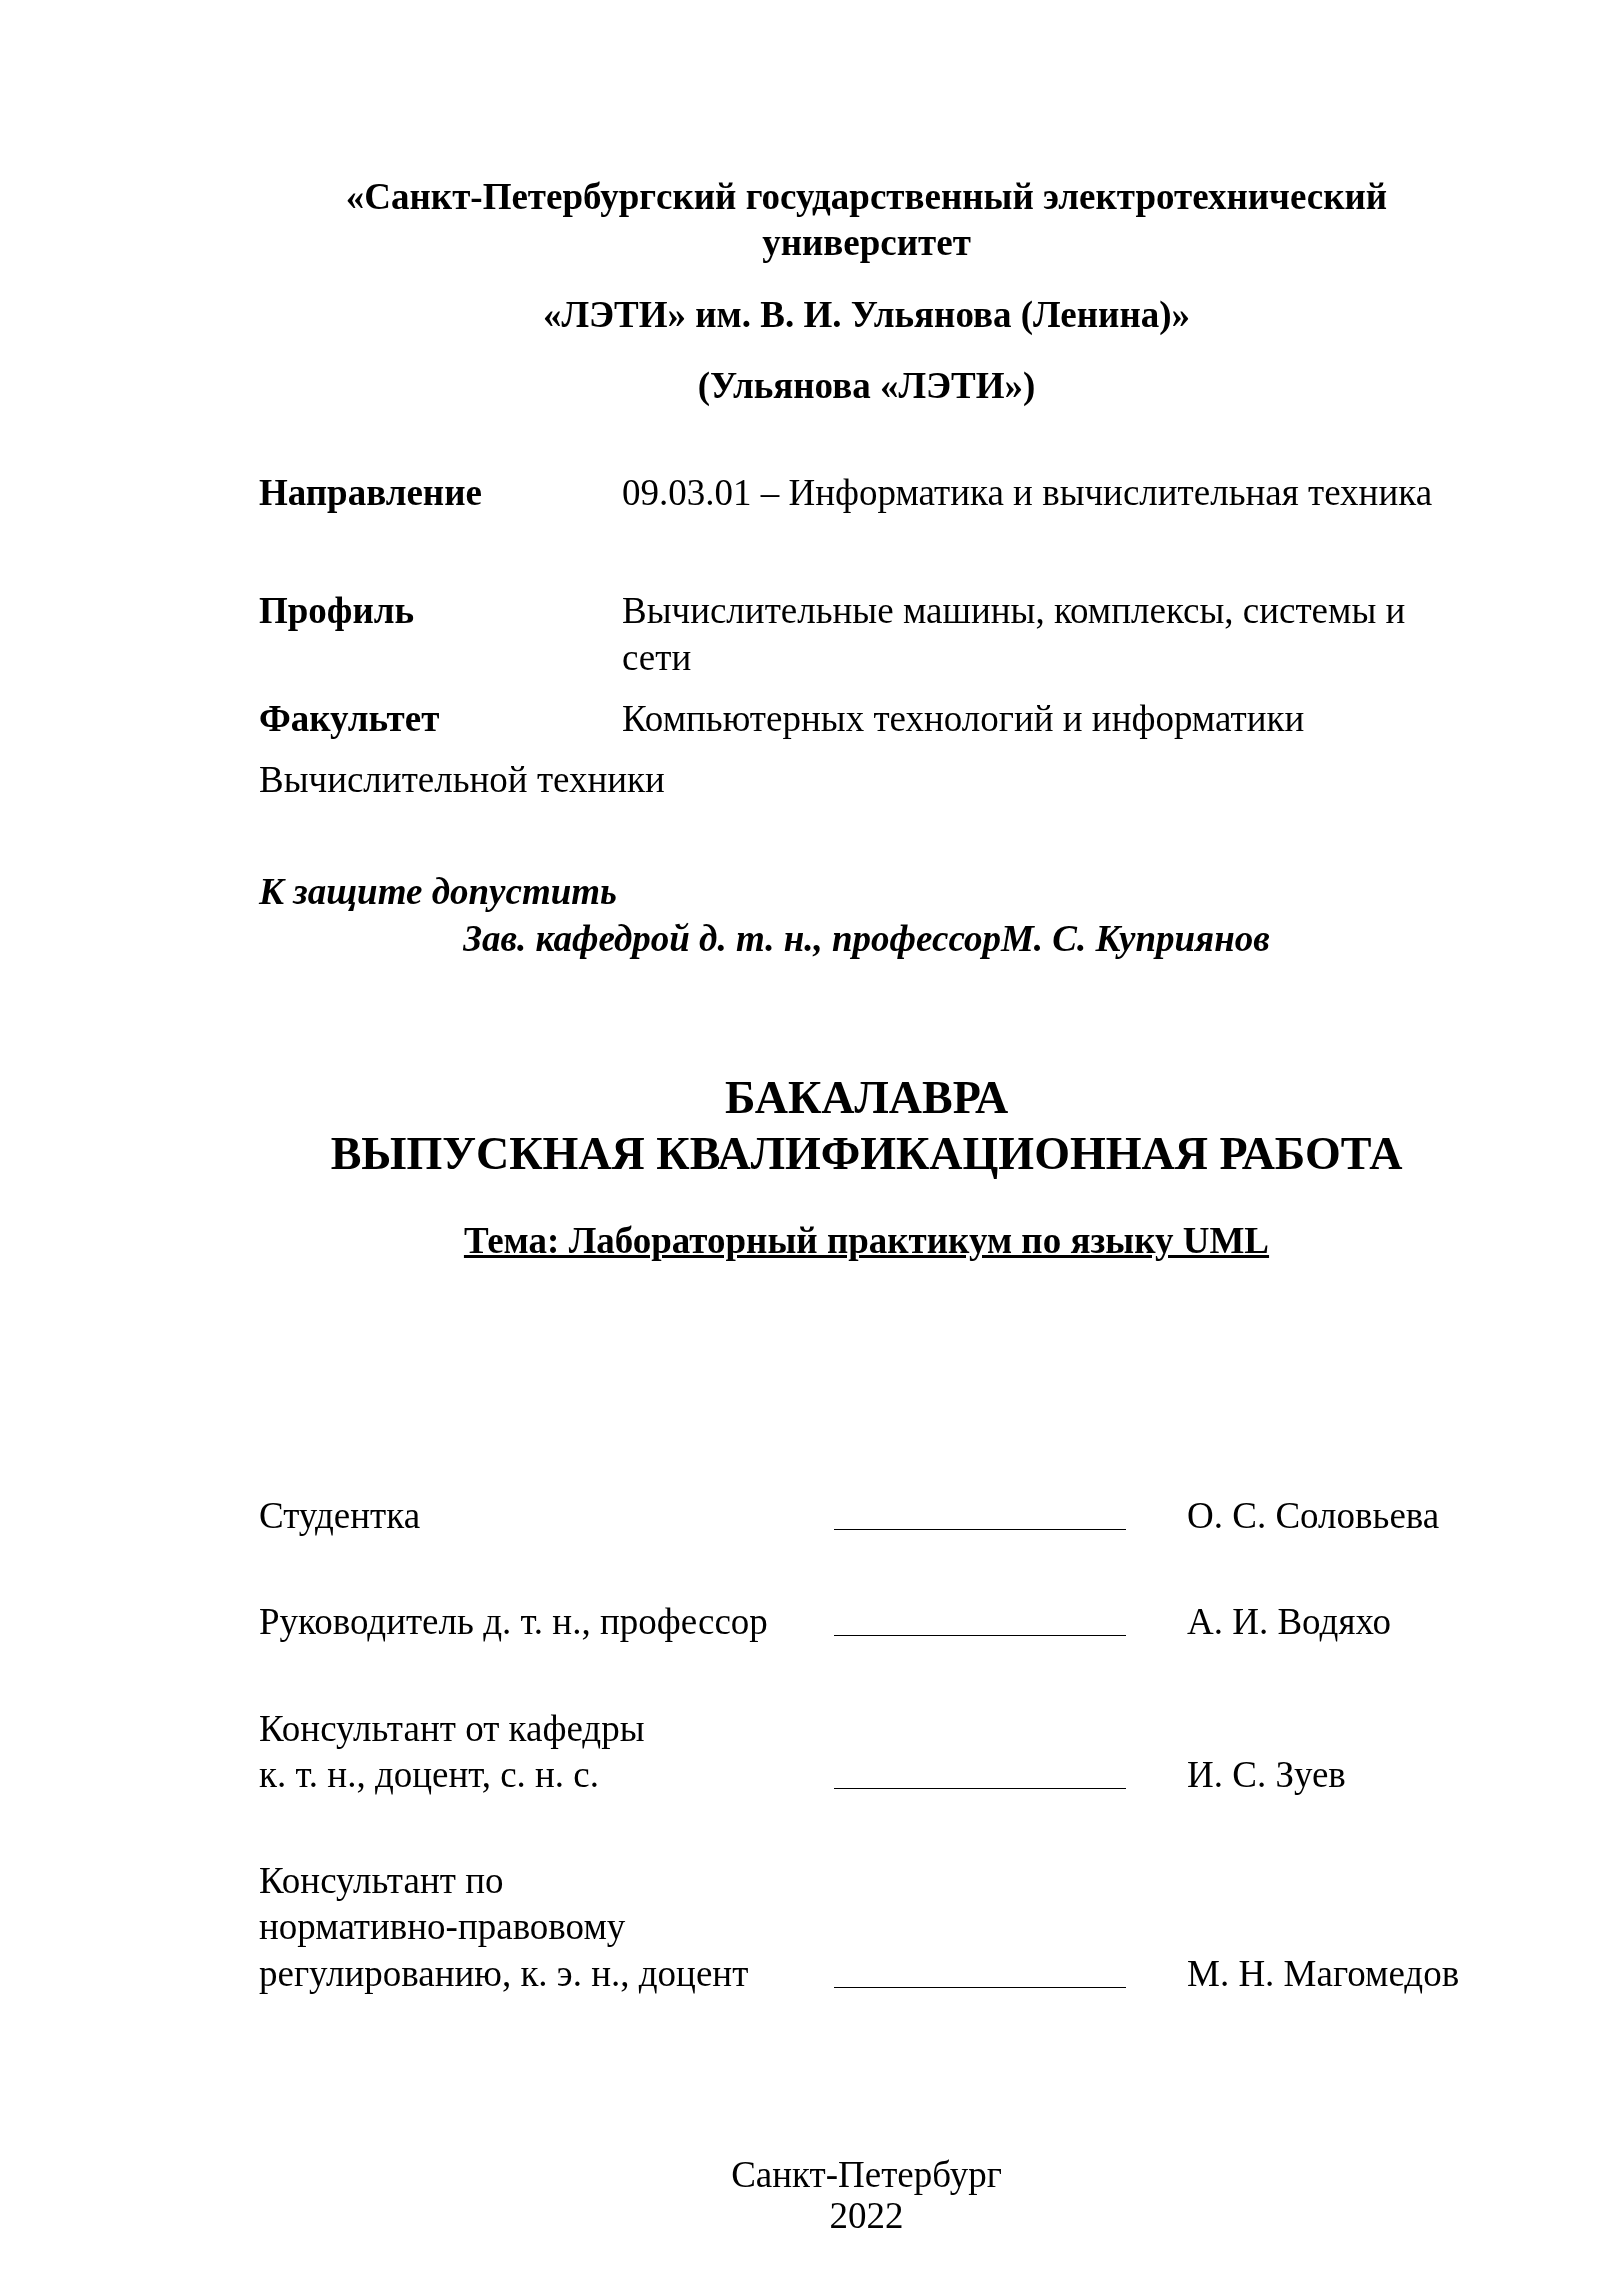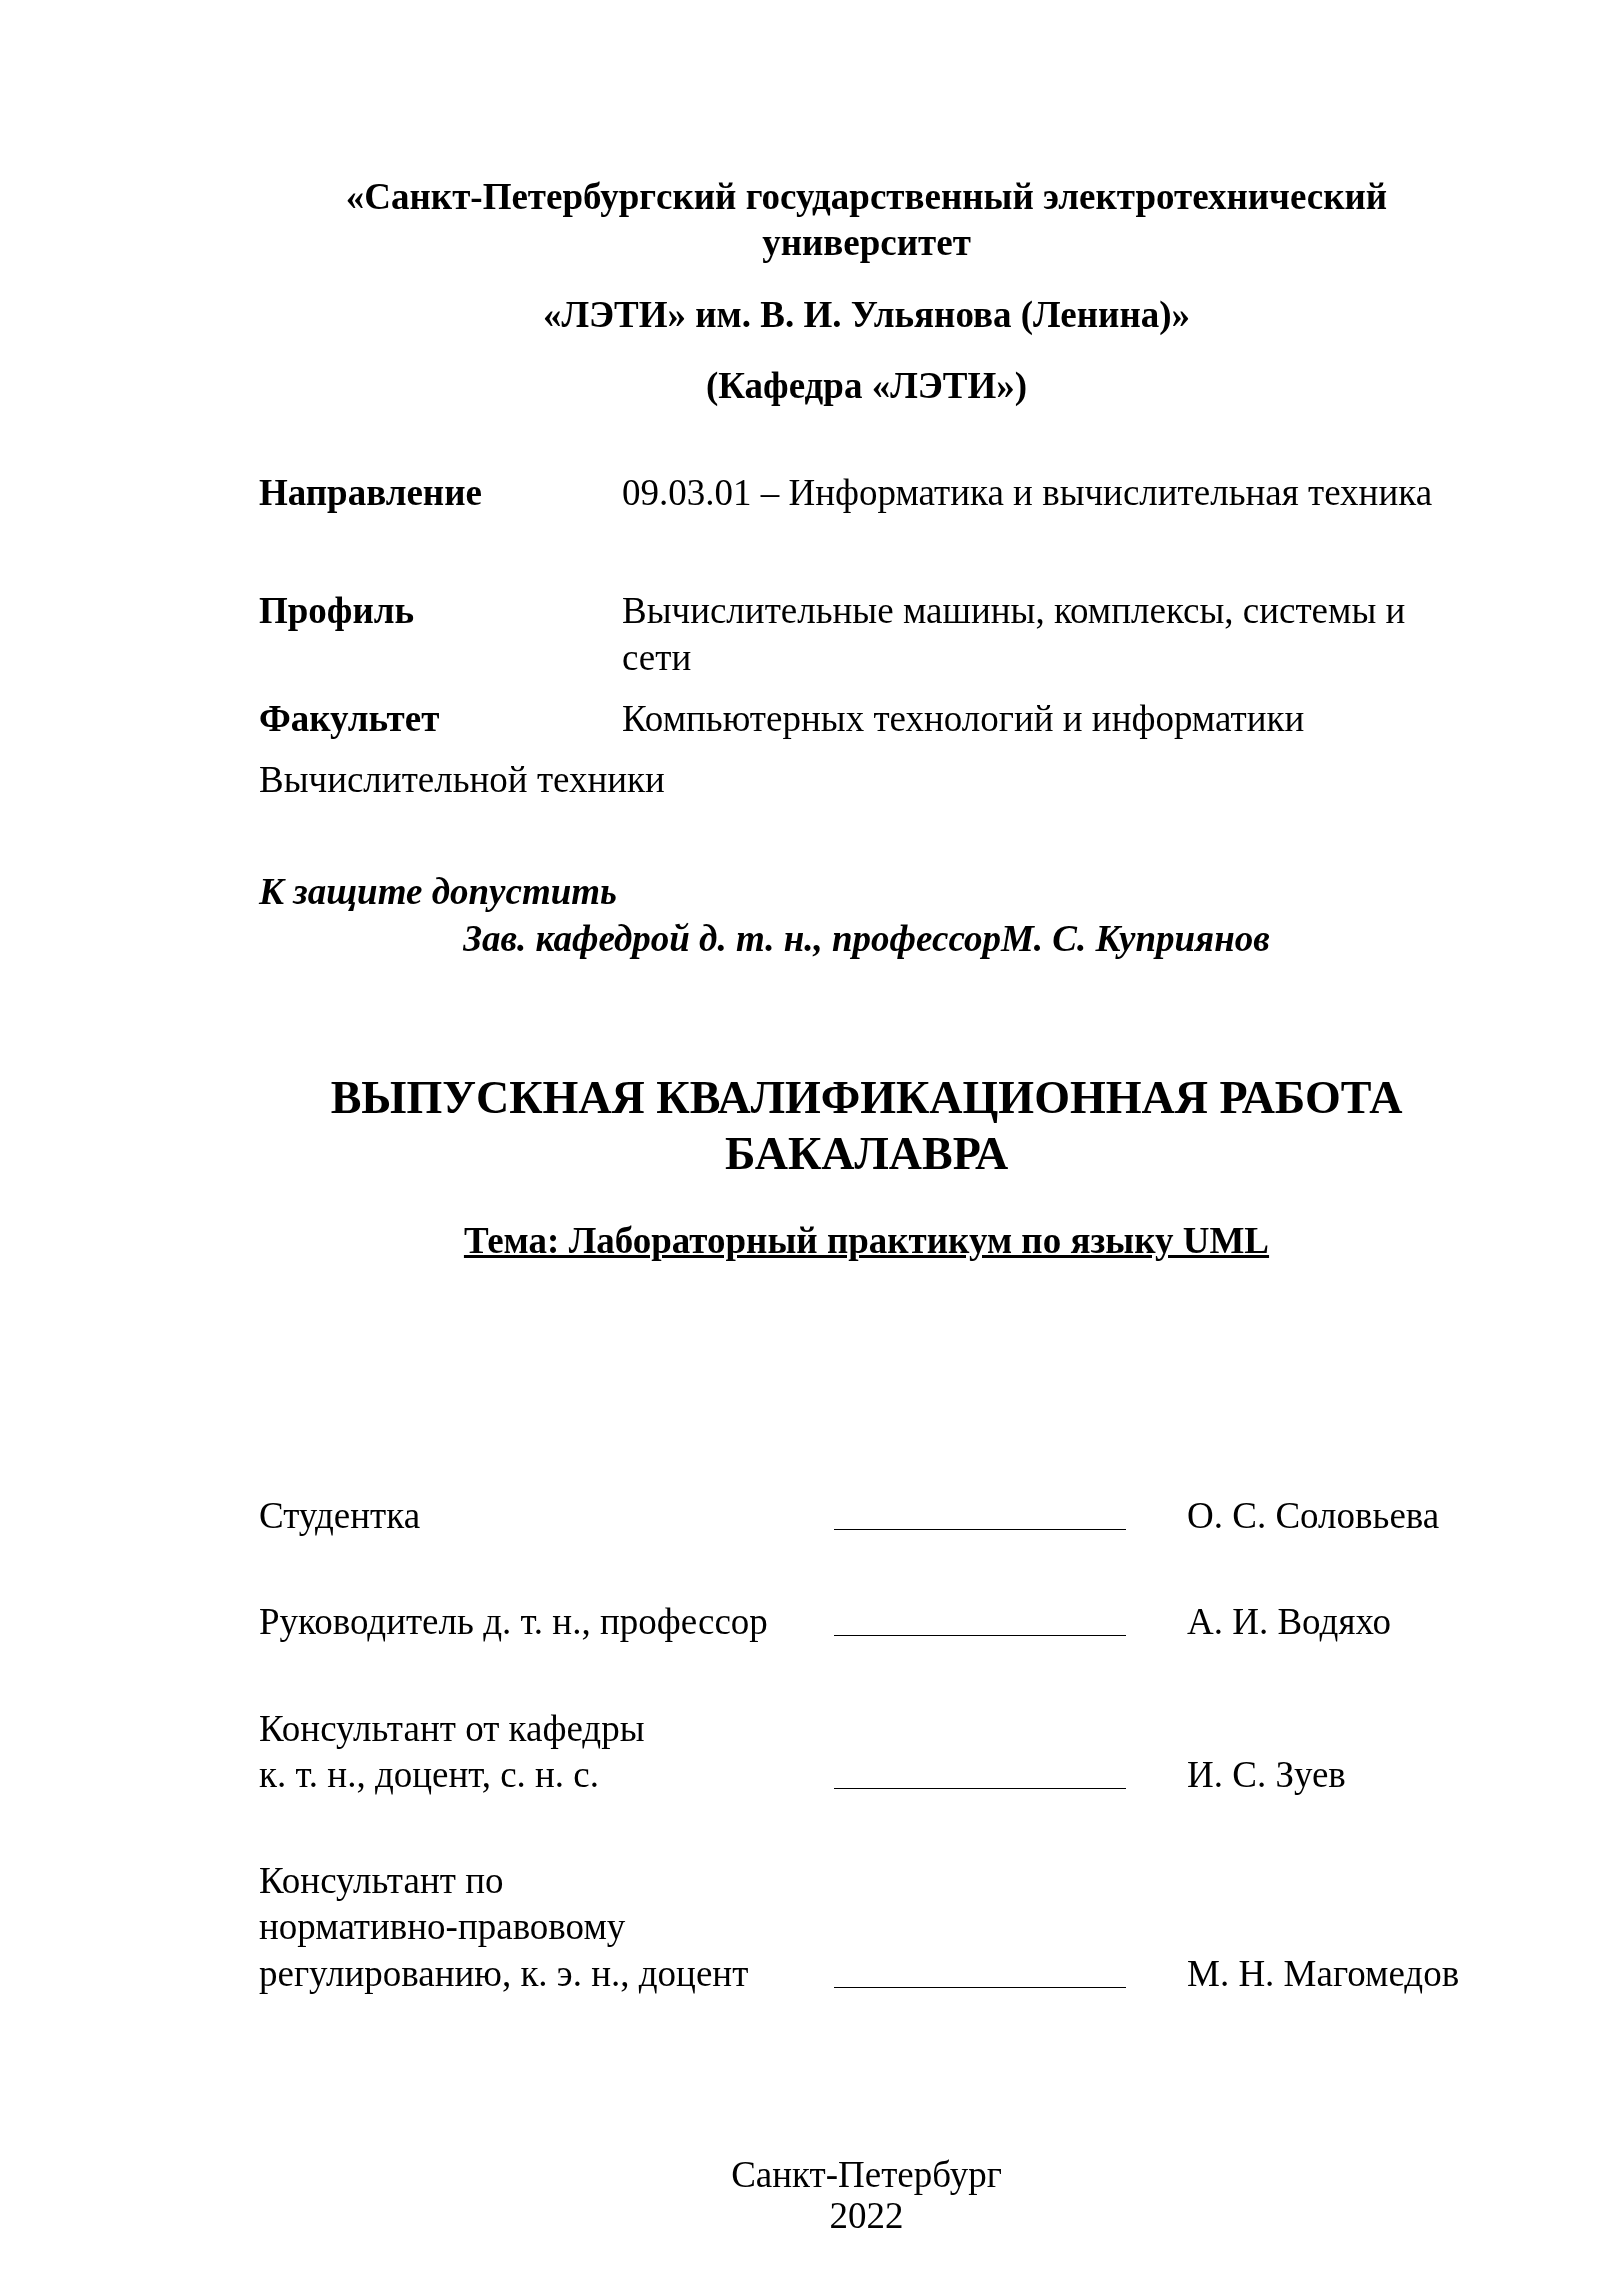--- a/index.html
+++ b/index.html
@@ -73,21 +73,21 @@
   .footer p { margin: 0; }
 </style>
 </head>
 <body>
 
 <div class="page">
 
   <div class="header">
     <p class="h-line">«Санкт-Петербургский государственный электротехнический университет</p>
     <p class="h-line">«ЛЭТИ» им. В. И. Ульянова (Ленина)»</p>
-    <p class="h-line last">(Кафедра «ЛЭТИ»)</p>
+    <p class="h-line last">(Ульянова «ЛЭТИ»)</p>
   </div>
 
   <div class="fields">
     <div class="field-row gap-after">
       <div class="field-label">Направление</div>
       <div class="field-value">09.03.01 – Информатика и вычислительная техника</div>
     </div>
     <div class="field-row">
       <div class="field-label">Профиль</div>
       <div class="field-value">Вычислительные машины, комплексы, системы и сети</div>
@@ -103,22 +103,22 @@
 
   <div class="approval">
     <p class="a-line1">К защите допустить</p>
     <p class="a-line2">
       <span>Зав. кафедрой д. т. н., профессор</span>
       <span>М. С. Куприянов</span>
     </p>
   </div>
 
   <div class="main-title">
+    <p>БАКАЛАВРА</p>
     <p>ВЫПУСКНАЯ КВАЛИФИКАЦИОННАЯ РАБОТА</p>
-    <p>БАКАЛАВРА</p>
   </div>
 
   <div class="subtitle">Тема: Лабораторный практикум по языку UML</div>
 
   <div class="signatures">
     <div class="sig-row">
       <div class="sig-role">Студентка</div>
       <div class="sig-line"></div>
       <div class="sig-name">О. С. Соловьева</div>
     </div>

